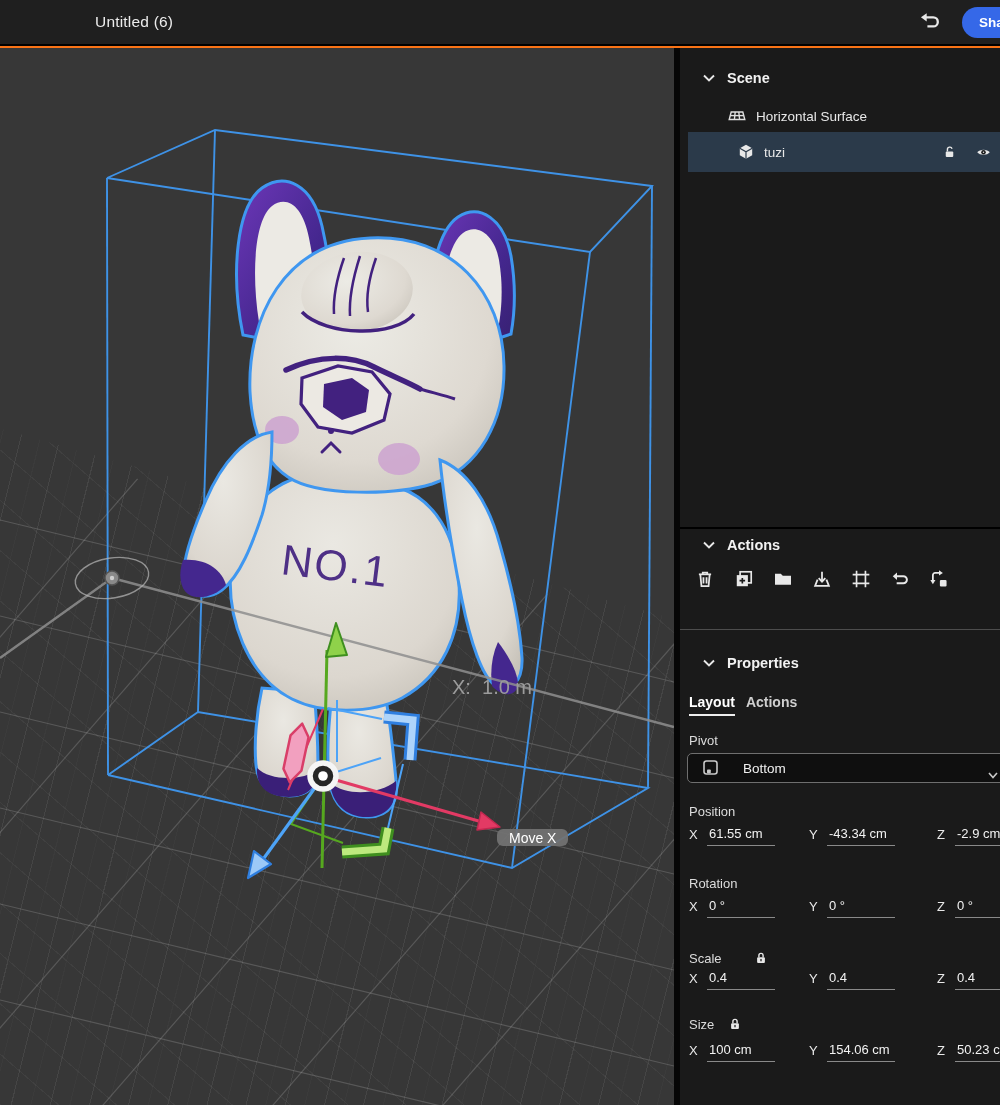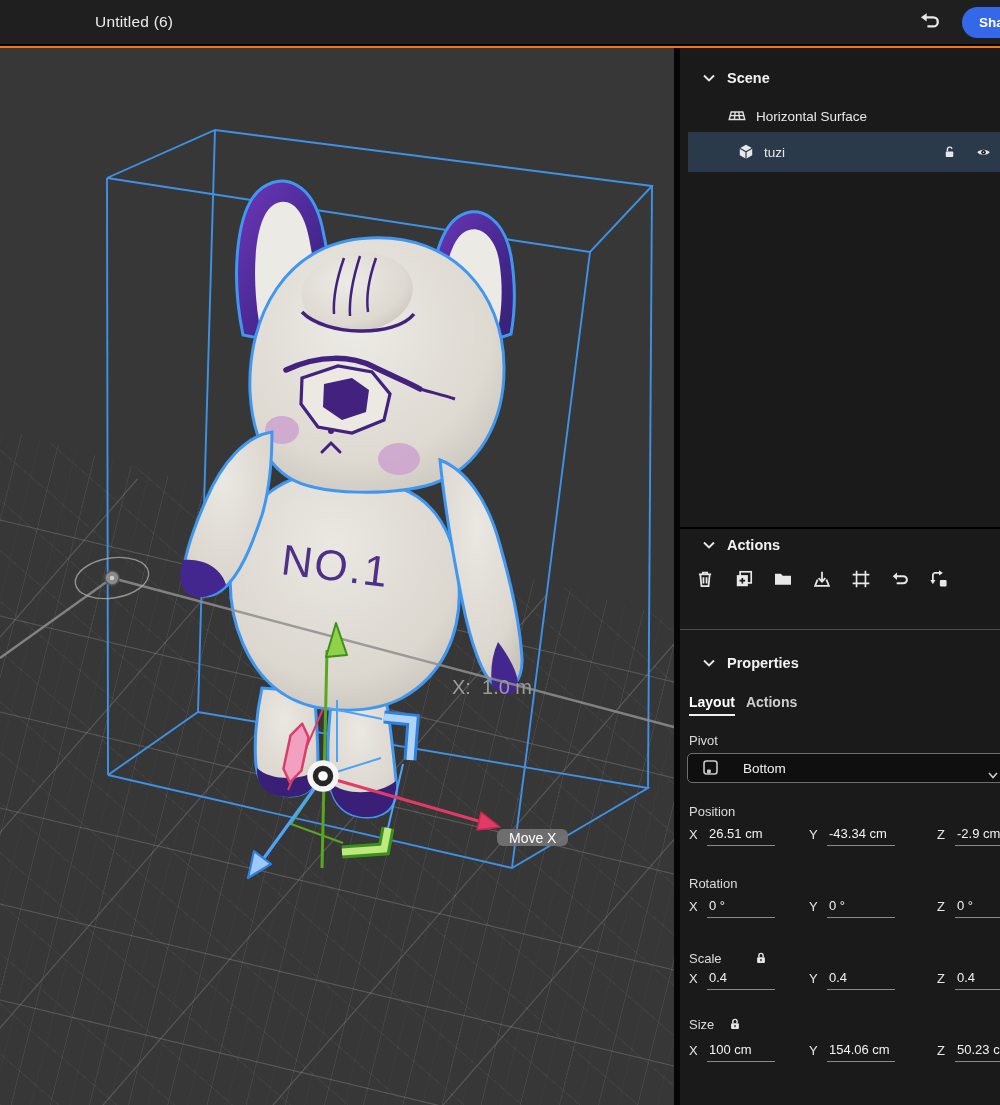--- a/index.html
+++ b/index.html
@@ -395,21 +395,21 @@
               </svg>
           </span>
         </div>
 
         <div class="group-label pos-label">
           <span class="plabel">Position</span>
         </div>
         <div class="xyz-row pos-row">
           <div class="cell">
               <span class="ax">X</span>
-              <span class="val">26.51 cm</span>
+              <span class="val">61.55 cm</span>
             </div>
           <div class="cell">
               <span class="ax">Y</span>
               <span class="val">-43.34 cm</span>
             </div>
           <div class="cell">
               <span class="ax">Z</span>
               <span class="val">-2.9 cm</span>
             </div>
         </div>

